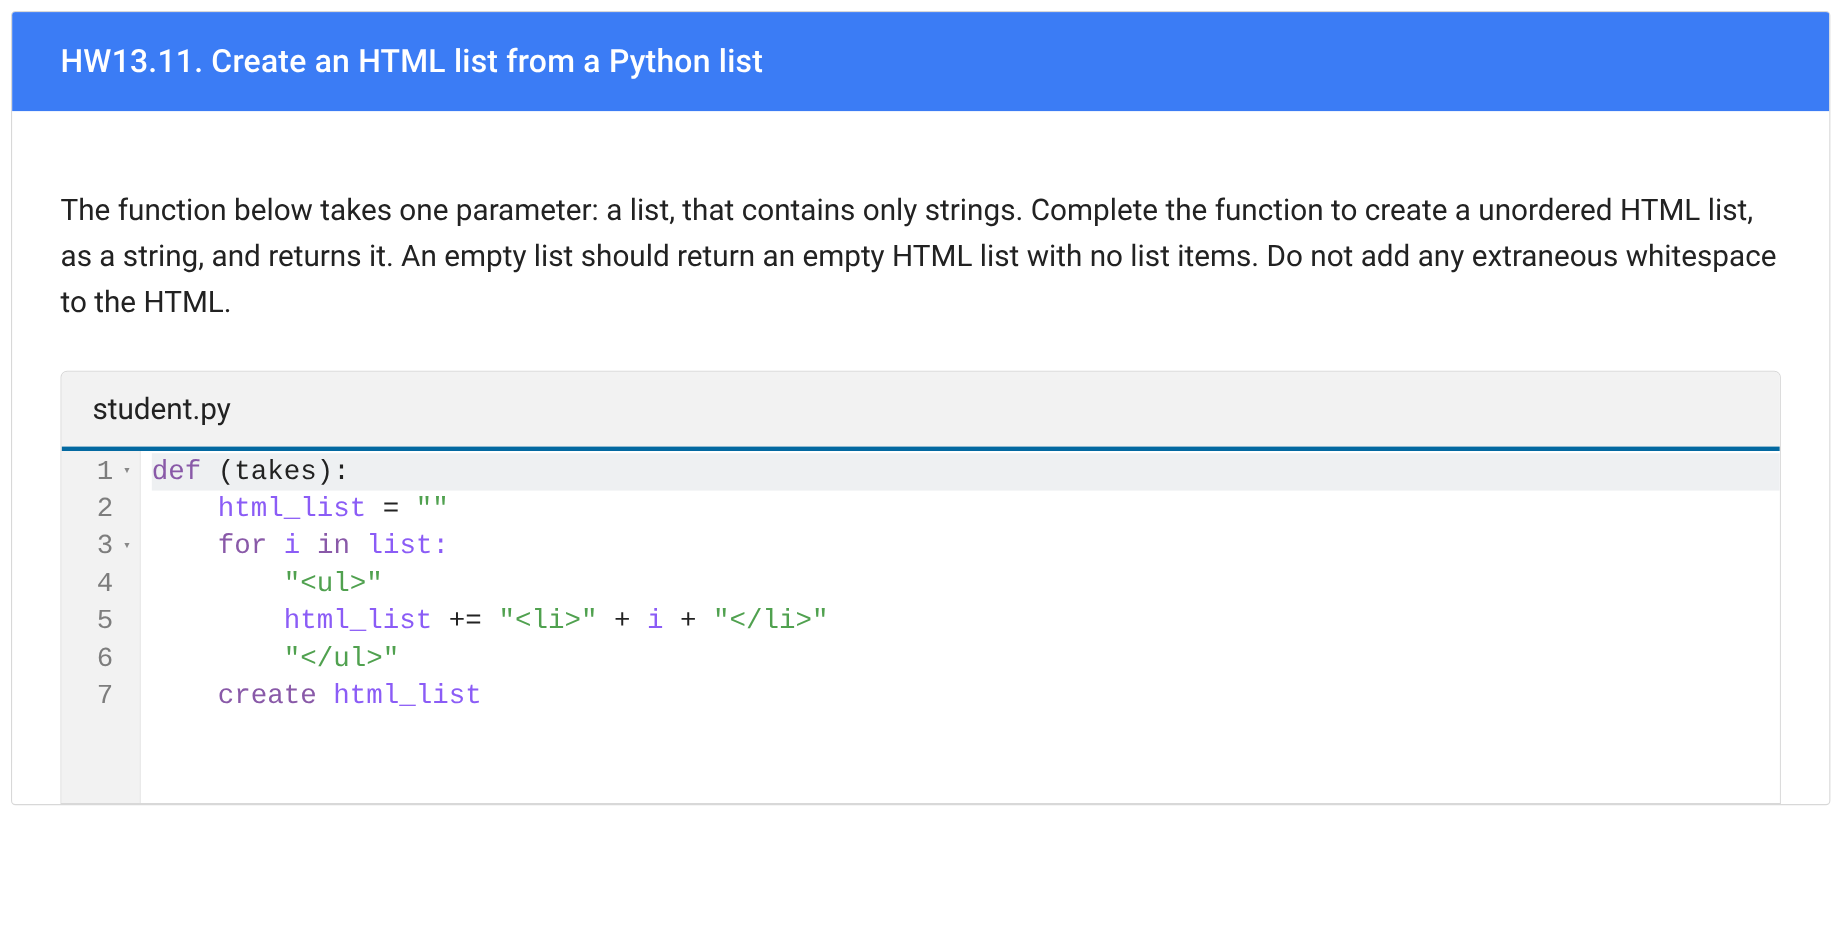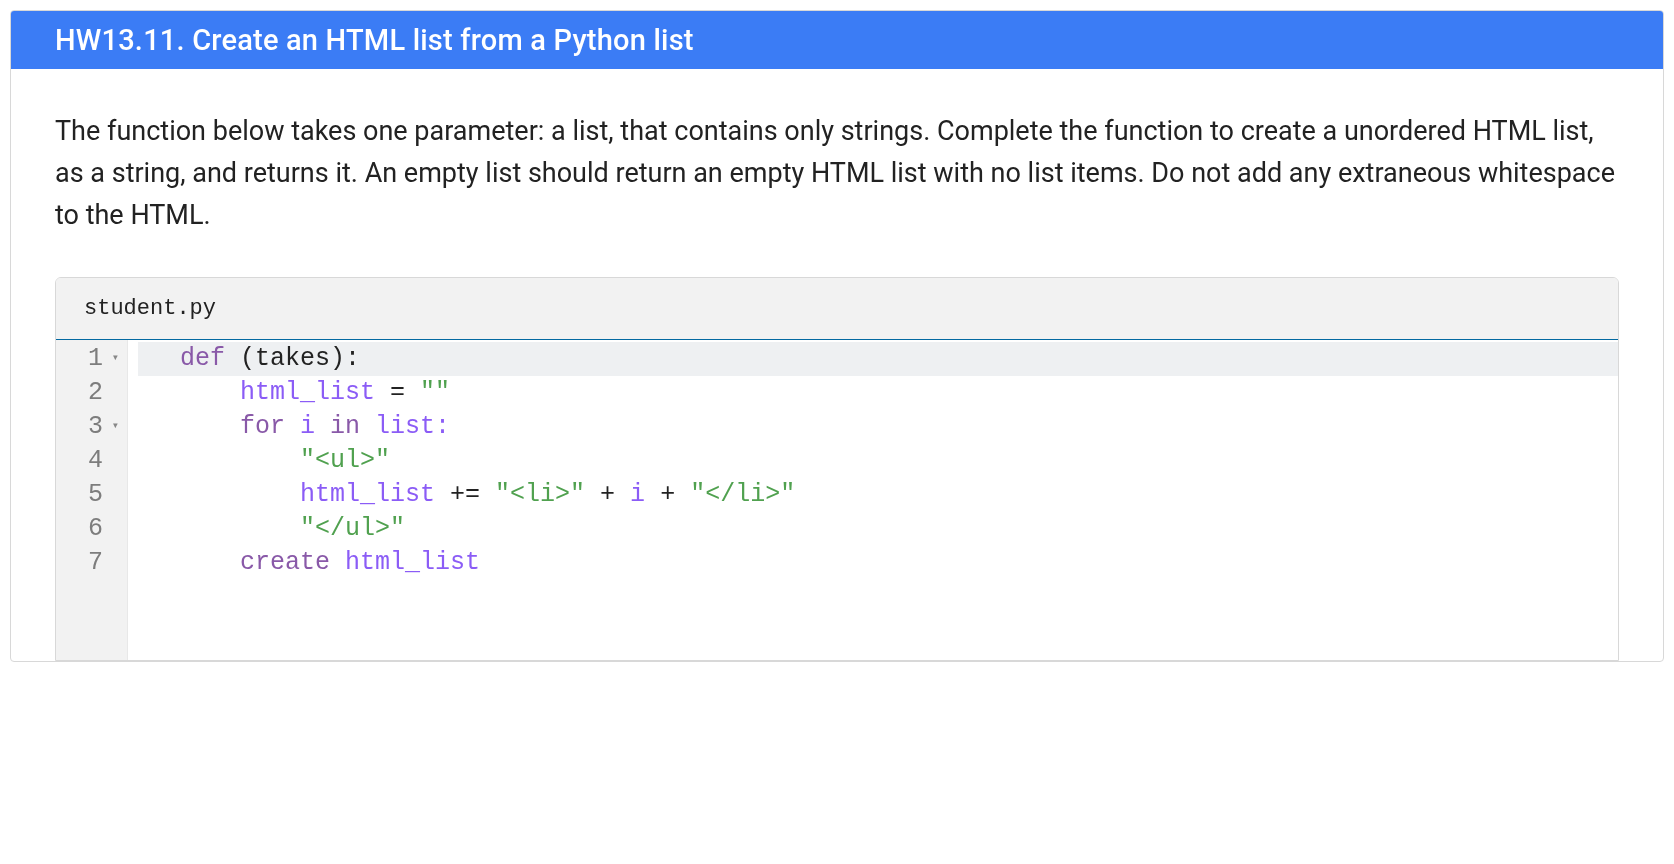--- a/index.html
+++ b/index.html
@@ -14,51 +14,51 @@
     border: 1px solid #d8d8d8;
     border-radius: 4px;
     overflow: hidden;
   }
   .card-header {
     background: #2f6fed;
     background: #3a7af0;
     background: #3d7efc;
     background: #3b7cf5;
     color: #fff;
-    padding: 12px 44px;
+    padding: 28px 44px;
     font-size: 29px;
     font-weight: 500;
     letter-spacing: 0.2px;
   }
   .card-body {
     padding: 42px 44px 0 44px;
+    margin-top: 28px;
   }
   .prompt {
     font-size: 27px;
     line-height: 1.55;
     color: #222;
     margin: 0 0 40px 0;
   }
   .inline-code {
     font-family: Menlo, Monaco, Consolas, "Courier New", monospace;
     color: #d63384;
     font-size: 26px;
   }
   .editor-wrap {
     border: 1px solid #d8d8d8;
     border-radius: 6px 6px 0 0;
     overflow: hidden;
   }
   .editor-tab {
     background: #f2f2f2;
-    border-bottom: 1px solid #0369a1;
+    border-bottom: 4px solid #0369a1;
     padding: 18px 28px;
-    font-size: 22px;
+    font-size: 27px;
     color: #222;
-    font-family: Liberation Mono, monospace;
   }
   .editor {
     display: flex;
     font-family: Menlo, Monaco, Consolas, "Courier New", monospace;
     font-size: 25px;
     line-height: 1.35;
     min-height: 320px;
     background: #fff;
   }
   .gutter {
@@ -87,21 +87,20 @@
   .code {
     flex: 1;
     padding: 2px 0 2px 10px;
     position: relative;
   }
   .code-line {
     white-space: pre;
     height: 34px;
     display: flex;
     align-items: center;
-    padding-left: 42px;
   }
   .code-line.active {
     background: #eef0f2;
   }
   .kw { color: #8959a8; }
   .fn { color: #222; }
   .op { color: #222; }
   .str { color: #4e9a06; color:#559944; color:#3e9a33; color:#4a9b3a; }
   .str { color: #4d9b36; }
   .str { color: #4e9a06; }

